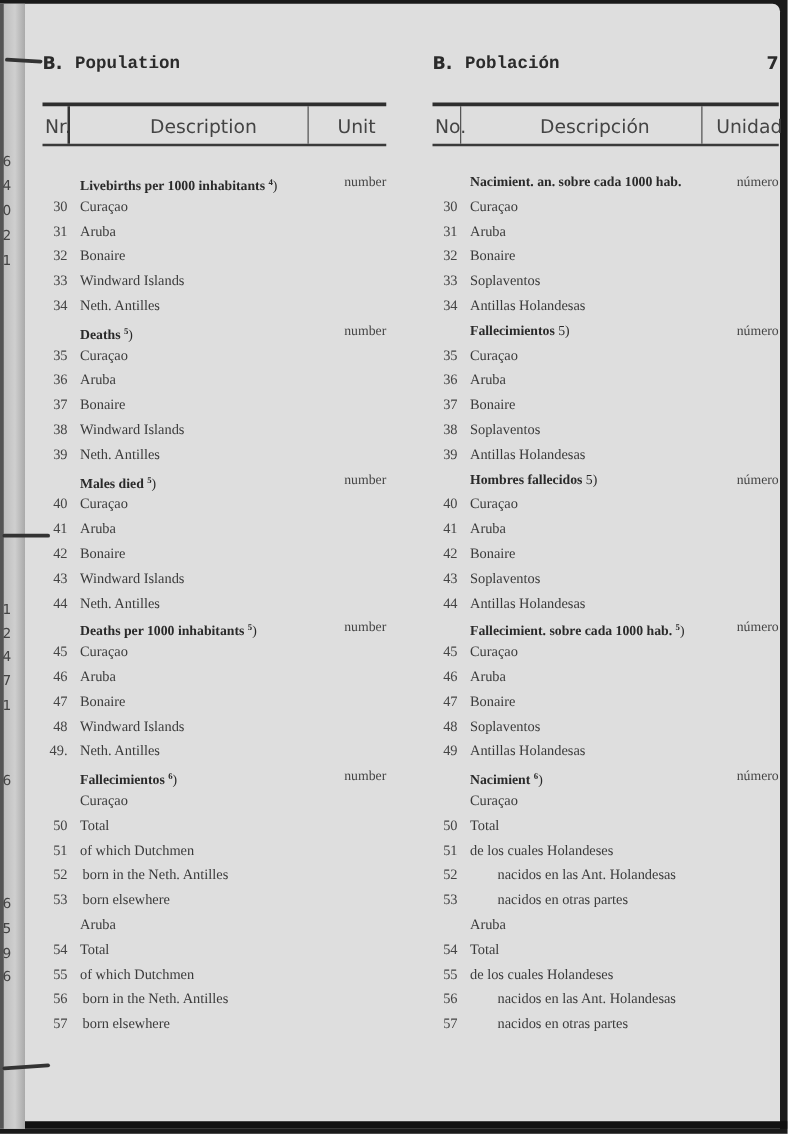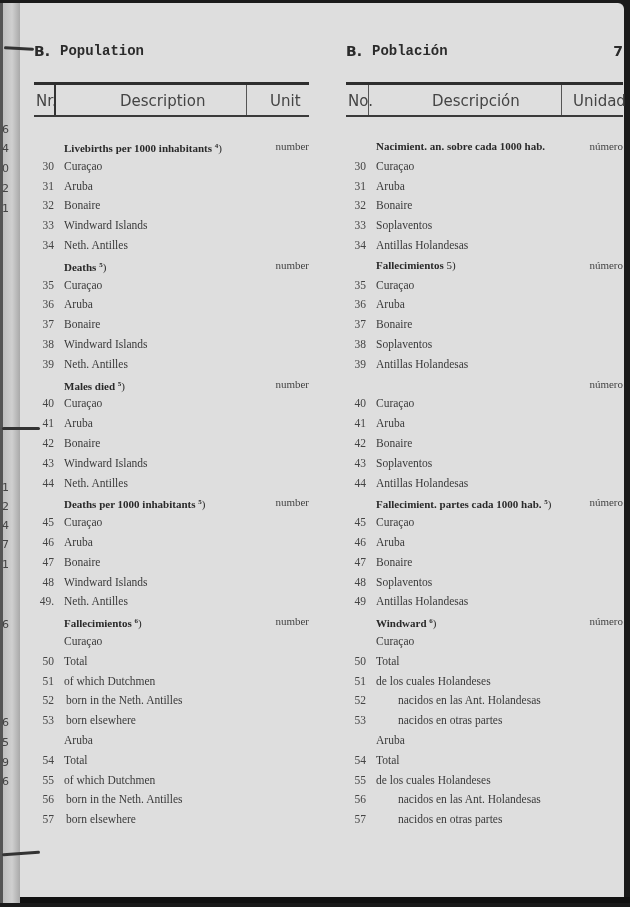--- a/index.html
+++ b/index.html
@@ -343,20 +343,21 @@
           <span class="desc"><span>Soplaventos</span></span>
           <span class="unit"></span>
         </div>
         <div class="row">
           <span class="nr">39</span>
           <span class="desc"><span>Antillas Holandesas</span></span>
           <span class="unit"></span>
         </div>
         <div class="row">
           <span class="nr"></span>
+          <span class="desc bold"><span>Hombres fallecidos</span><span style="font-weight: normal;"> 5)</span></span>
           <span class="unit">número</span>
         </div>
         <div class="row">
           <span class="nr">40</span>
           <span class="desc"><span>Curaçao</span></span>
           <span class="unit"></span>
         </div>
         <div class="row">
           <span class="nr">41</span>
           <span class="desc"><span>Aruba</span></span>
@@ -372,21 +373,21 @@
           <span class="desc"><span>Soplaventos</span></span>
           <span class="unit"></span>
         </div>
         <div class="row">
           <span class="nr">44</span>
           <span class="desc"><span>Antillas Holandesas</span></span>
           <span class="unit"></span>
         </div>
         <div class="row">
           <span class="nr"></span>
-          <span class="desc bold"><span>Fallecimient. partes cada 1000 hab.</span> <sup>5</sup><span style="font-weight: normal;">)</span></span>
+          <span class="desc bold"><span>Fallecimient. sobre cada 1000 hab.</span> <sup>5</sup><span style="font-weight: normal;">)</span></span>
           <span class="unit">número</span>
         </div>
         <div class="row">
           <span class="nr">45</span>
           <span class="desc"><span>Curaçao</span></span>
           <span class="unit"></span>
         </div>
         <div class="row">
           <span class="nr">46</span>
           <span class="desc"><span>Aruba</span></span>
@@ -402,21 +403,21 @@
           <span class="desc"><span>Soplaventos</span></span>
           <span class="unit"></span>
         </div>
         <div class="row">
           <span class="nr">49</span>
           <span class="desc"><span>Antillas Holandesas</span></span>
           <span class="unit"></span>
         </div>
         <div class="row">
           <span class="nr"></span>
-          <span class="desc bold"><span>Windward</span> <sup>6</sup><span style="font-weight: normal;">)</span></span>
+          <span class="desc bold"><span>Nacimient</span> <sup>6</sup><span style="font-weight: normal;">)</span></span>
           <span class="unit">número</span>
         </div>
         <div class="row">
           <span class="nr"></span>
           <span class="desc"><span>Curaçao</span></span>
           <span class="unit"></span>
         </div>
         <div class="row">
           <span class="nr">50</span>
           <span class="desc"><span>Total</span></span>

